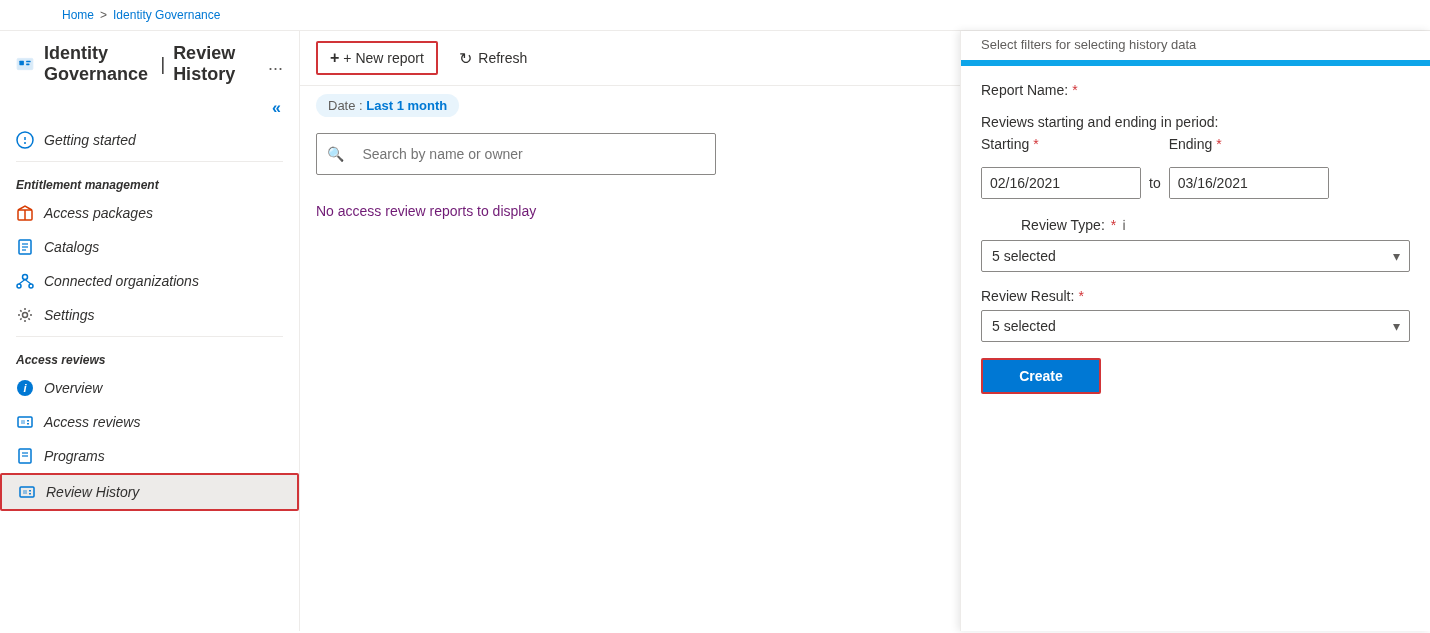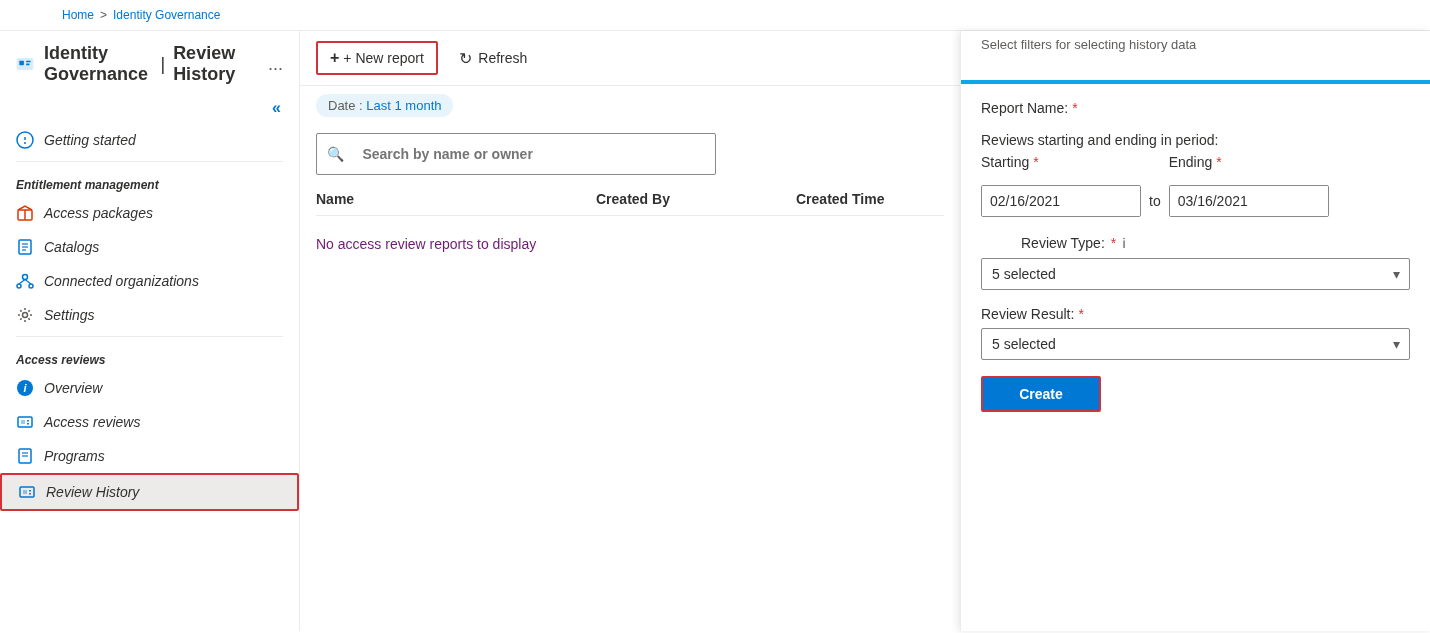--- a/index.html
+++ b/index.html
@@ -168,42 +168,41 @@
       padding: 8px 16px;
     }
     .date-badge {
       background: #e8f4fc;
       color: #323130;
       border-radius: 12px;
       padding: 4px 12px;
       font-size: 13px;
     }
     .date-badge-label { color: #605e5c; }
-    .date-badge-value { font-weight: 400; color: #0078d4; }
+    .date-badge-value { font-weight: 700; color: #0078d4; }
 
     .search-bar {
       padding: 8px 16px;
     }
     .search-input-wrap {
       display: flex;
       align-items: center;
       gap: 8px;
       border: 1px solid #8a8886;
       border-radius: 2px;
       padding: 5px 10px;
       width: 400px;
       background: #fff;
     }
     .search-input-wrap input {
       border: none;
       outline: none;
       font-size: 14px;
       width: 100%;
       color: #323130;
-      font-weight: bold;
     }
 
     .table-area {
       padding: 0 16px;
       flex: 1;
     }
     .table-header {
       display: flex;
       padding: 8px 0;
       border-bottom: 1px solid #edebe9;
@@ -249,22 +248,22 @@
       border: none;
       background: none;
       cursor: pointer;
       font-size: 18px;
       color: #605e5c;
       padding: 2px 6px;
     }
     .panel-subtitle {
       font-size: 13px;
       color: #605e5c;
-      padding: 6px 20px 28px 20px;
-      border-bottom: 4px solid #0ea5e9;
+      padding: 6px 20px 8px 20px;
+      border-bottom: 6px solid #0ea5e9;
     }
 
     .panel-body {
       padding: 16px 20px;
       display: flex;
       flex-direction: column;
       gap: 16px;
     }
 
     .form-field {
@@ -561,25 +560,20 @@
     </div>
 
     <div class="search-bar">
       <div class="search-input-wrap">
         <span style="color:#605e5c;font-size:14px;">🔍</span>
         <input type="text" class="form-input" placeholder="Search by name or owner" style="">
       </div>
     </div>
 
     <div class="table-area">
-      <div class="table-header">
-        <span class="col-name">Name</span>
-        <span class="col-created-by">Created By</span>
-        <span class="col-created-time">Created Time</span>
-      </div>
       <div class="table-empty">No access review reports to display</div>
     </div>
   </div>
 
   <div class="side-panel">
     <div class="panel-subtitle">Select filters for selecting history data</div>
 
     <div class="panel-body">
 
       <div class="form-field">

